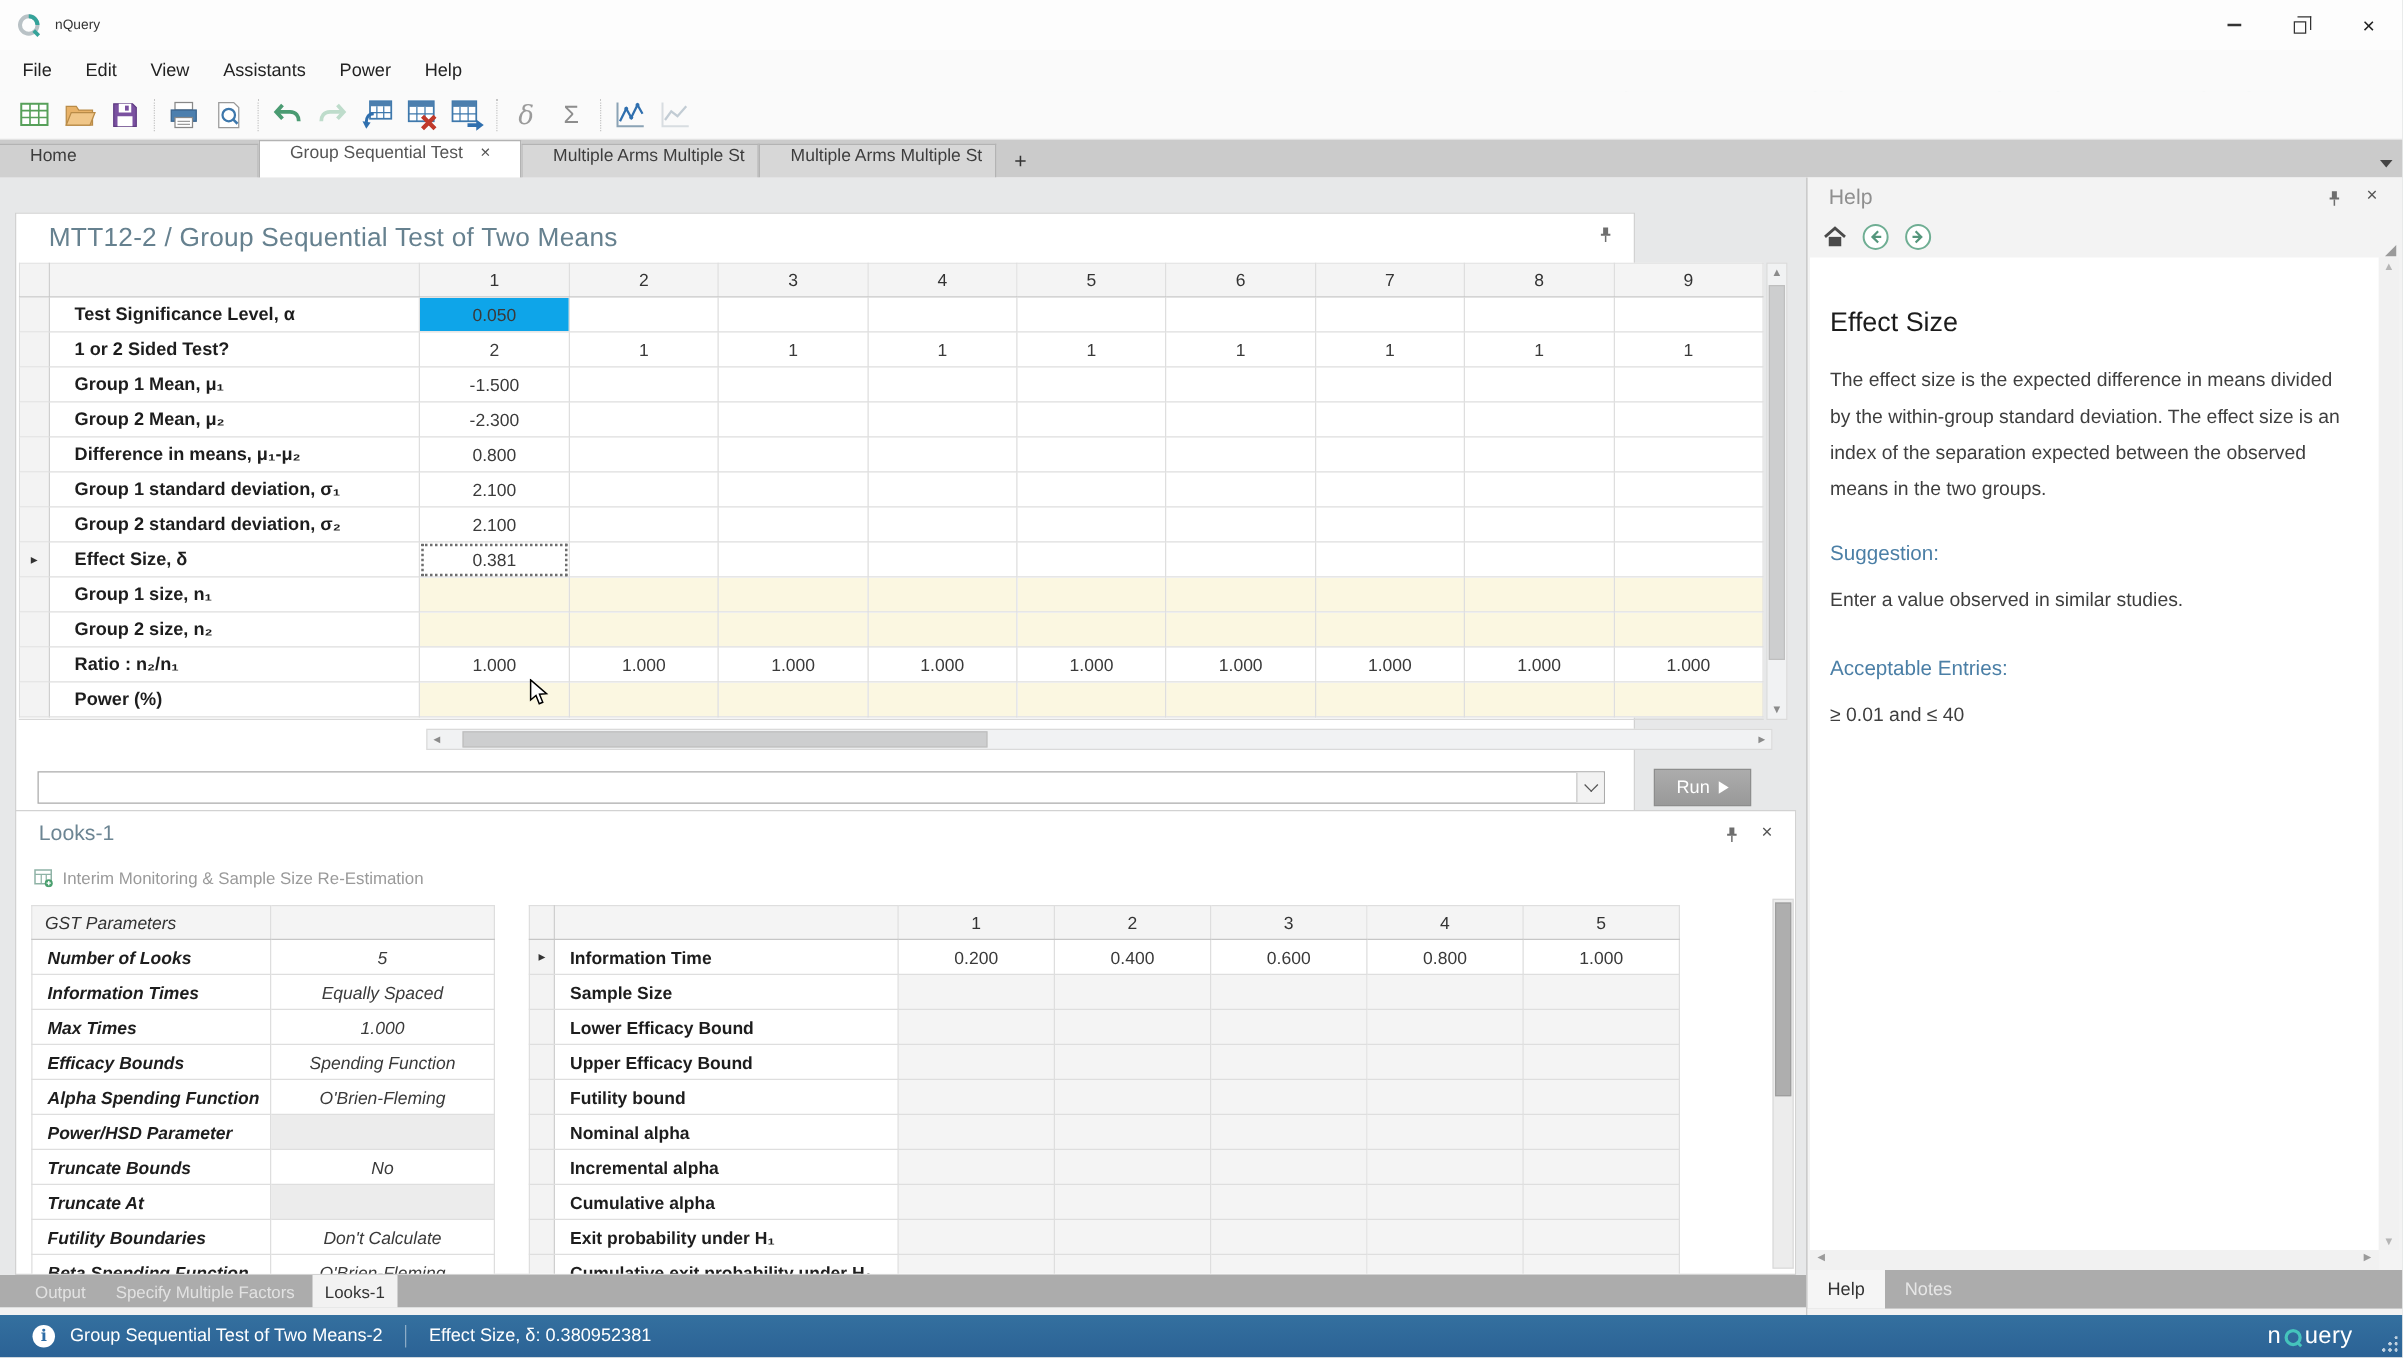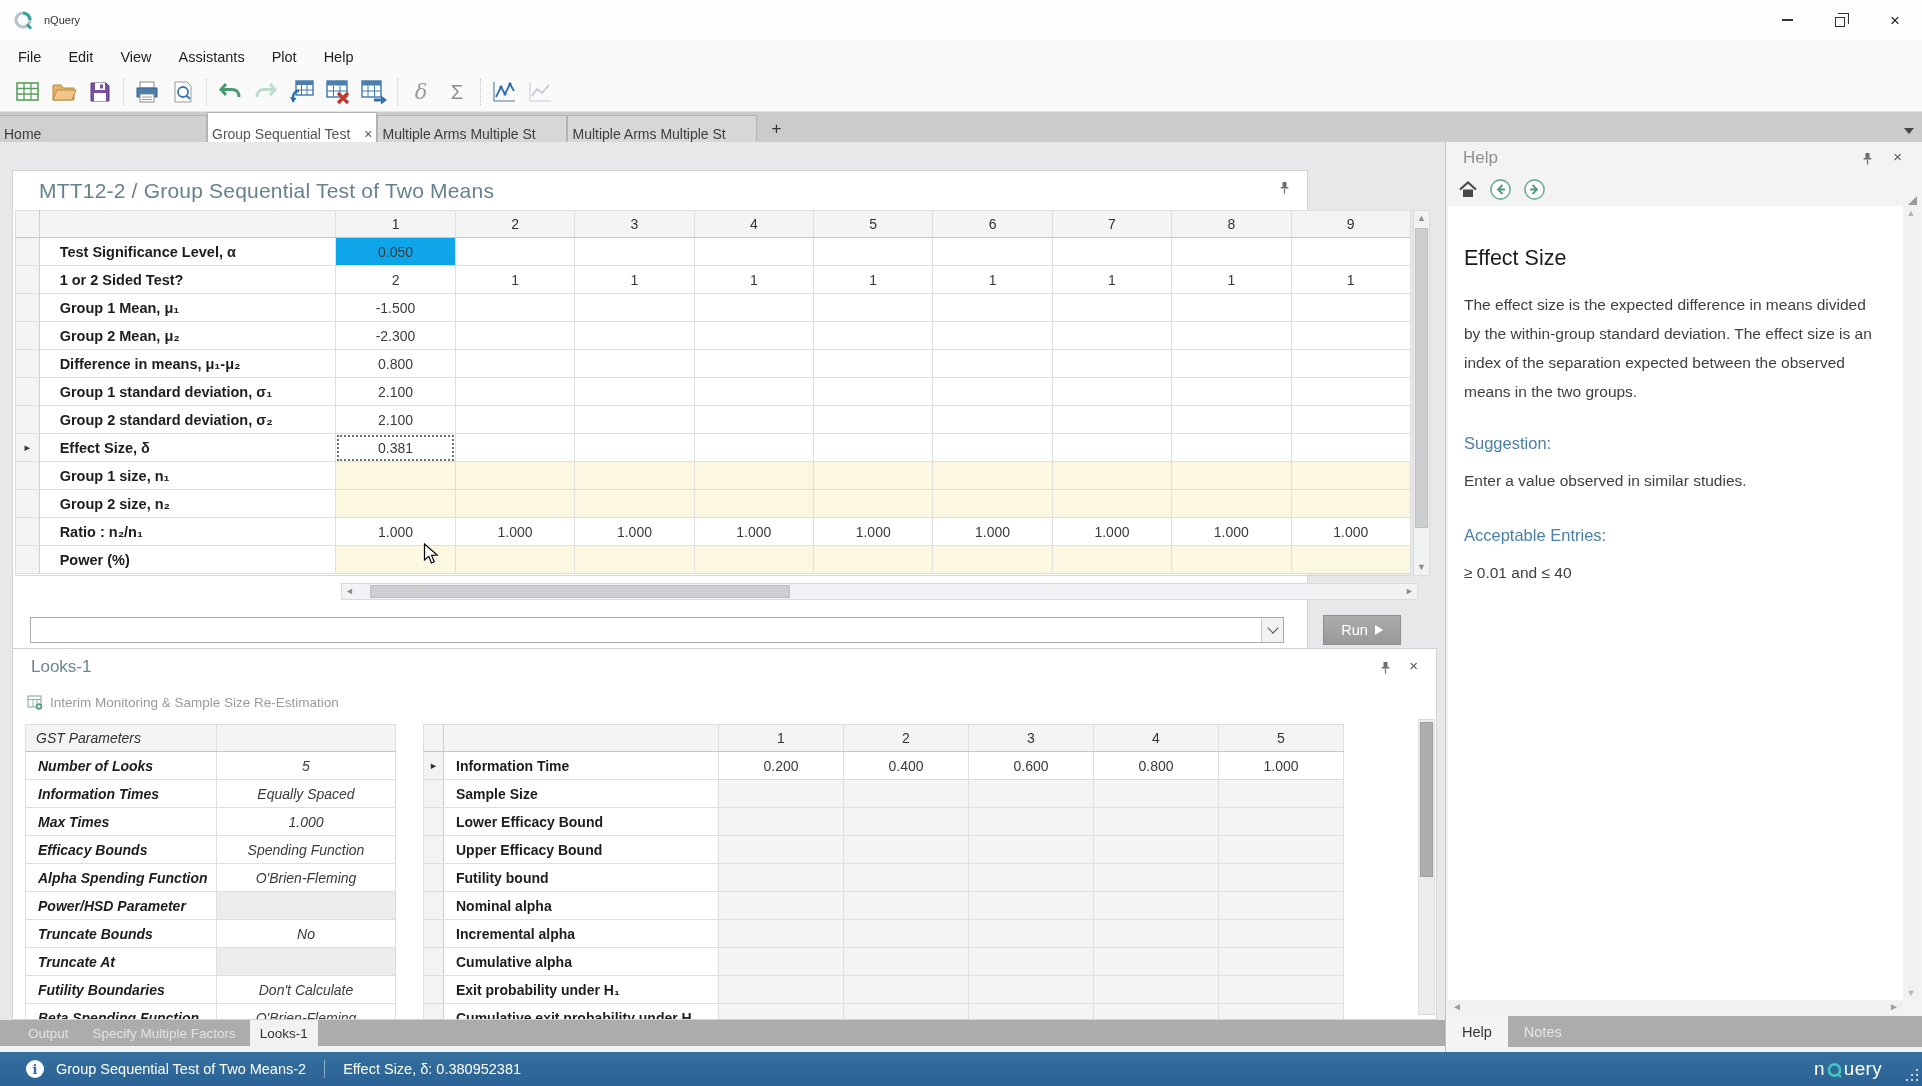--- a/index.html
+++ b/index.html
@@ -22,21 +22,21 @@
 
   #maintoolbar{position:absolute;left:0;top:73px;width:100%;height:39px;background:#fafafa;display:flex;align-items:center;padding-left:10px;border-bottom:1px solid #e3e3e3;}
   .tico{width:36px;height:32px;display:flex;align-items:center;justify-content:center;}
   .tsep{width:1px;height:26px;border-left:1px dotted #c6c6c6;margin:0 5px;}
   .glyph-delta{font-family:"DejaVu Serif",serif;font-style:italic;font-size:21px;color:#9b9b9b;}
   .glyph-sigma{font-size:20px;color:#8d8d8d;}
 
   #plexus{position:absolute;right:0;top:0;opacity:.55;pointer-events:none;}
 
   #tabstrip{position:absolute;left:0;top:112px;width:100%;height:30px;background:#cbcbcb;display:flex;align-items:flex-end;}
-  .tab{height:27px;background:#d7d7d7;border:1px solid #b3b3b3;border-bottom:none;display:flex;align-items:flex-end;padding:0 4px;font-size:14px;color:#3d3d3d;white-space:nowrap;overflow:hidden;}
+  .tab{height:27px;background:#d7d7d7;border:1px solid #b3b3b3;border-bottom:none;display:flex;align-items:flex-start;padding:0 24px;font-size:14px;color:#3d3d3d;white-space:nowrap;overflow:hidden;}
   .tab.first{width:207px;border-left:none;background:#d0d0d0;}
   .tab.active{height:30px;background:#fff;color:#555;z-index:2;}
   .tab .tclose{margin-left:14px;color:#555;font-size:14px;}
   .tab.trunc{width:190px;}
   #newtab{margin-left:14px;margin-bottom:5px;font-size:17px;color:#333;line-height:1;}
   #strip-caret{position:absolute;right:8px;bottom:8px;width:0;height:0;border-left:5px solid transparent;border-right:5px solid transparent;border-top:6px solid #444;}
 
   
   #content{position:absolute;left:0;top:142px;width:100%;height:910px;background:#e7e8e9;}
 
@@ -174,21 +174,21 @@
           <span class="close-glyph">×</span>
         </div>
     </div>
   </div>
 
   <div id="menubar">
     <span class="menu-item">File</span>
     <span class="menu-item">Edit</span>
     <span class="menu-item">View</span>
     <span class="menu-item">Assistants</span>
-    <span class="menu-item">Plot</span>
+    <span class="menu-item">Power</span>
     <span class="menu-item">Help</span>
   </div>
 
   <div id="maintoolbar">
     <div class="tico">
       <svg width="26" height="24" viewBox="0 0 26 24">
           <rect x="2" y="3" width="21" height="17" fill="#fff" stroke="#57a05a" stroke-width="1.6"></rect>
           <path d="M2 8.5 H23 M2 14 H23 M9 3 V20 M16 3 V20" stroke="#57a05a" stroke-width="1.3"></path>
         </svg>
     </div>

